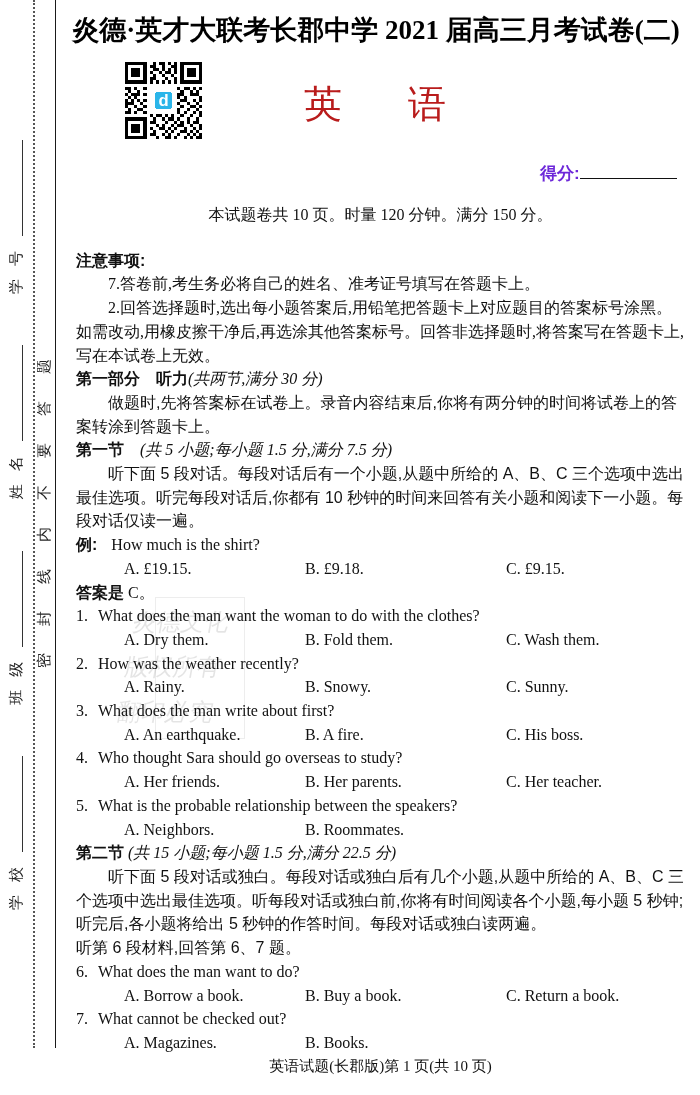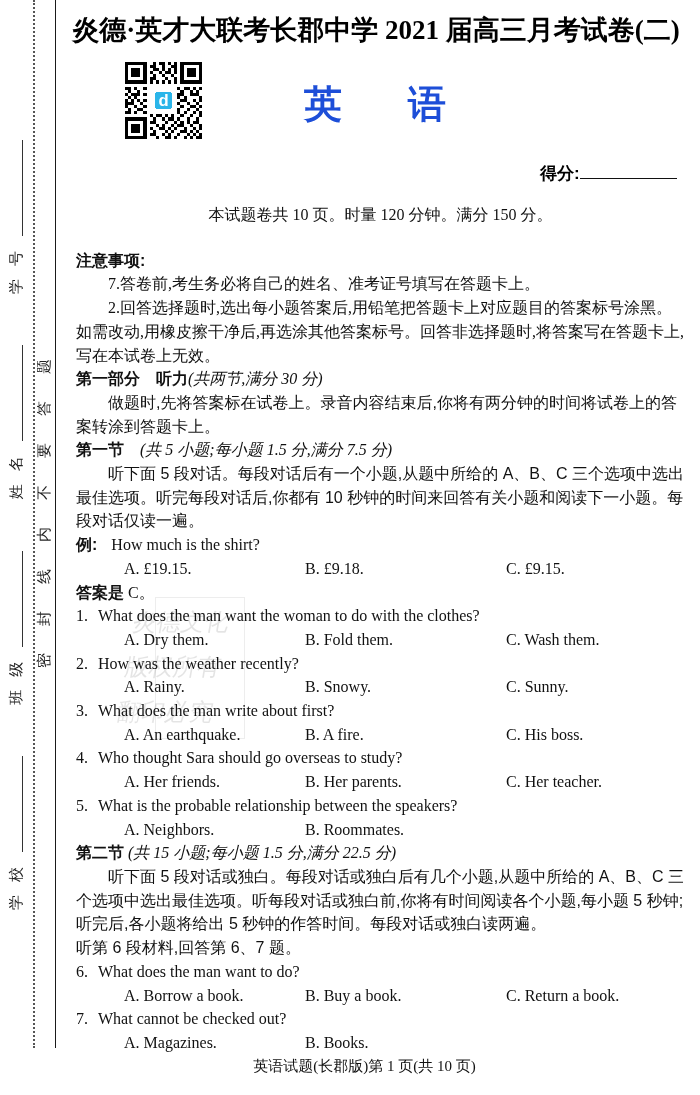--- a/index.html
+++ b/index.html
@@ -17,24 +17,24 @@
   .f-line{display:inline-block;width:96px;height:1px;border-bottom:1.3px solid #333;margin:0 0 3px 2px;}
   .seal-phrase{position:absolute;left:45px;top:500px;width:370px;height:20px;
                transform:translate(-50%,-50%) rotate(-90deg);
                text-align:center;white-space:nowrap;letter-spacing:27px;font-size:15px;color:#222;
                font-family:"Liberation Serif",serif;}
   
   .exam-title{position:absolute;left:60px;right:8px;top:12px;text-align:center;
               font-family:"Liberation Serif",serif;font-weight:bold;font-size:27px;color:#000;}
   .qr{position:absolute;left:125px;top:62px;width:77px;height:77px;}
   .subject{position:absolute;left:76px;right:26px;top:79px;text-align:center;
-           font-family:"Liberation Sans",sans-serif;font-weight:bold;font-size:38px;color:#1d4ed8;}
+           font-family:"Liberation Sans",sans-serif;font-weight:normal;font-size:38px;color:#b91c1c;}
   .subject .ch2{margin-left:66px;}
   .scorebox{position:absolute;left:540px;top:162px;font-family:"Liberation Sans",sans-serif;
-            font-weight:bold;font-size:17px;color:#000000;}
+            font-weight:bold;font-size:17px;color:#6d28d9;}
   .score-line{display:inline-block;width:97px;height:15px;border-bottom:1.4px solid #111;}
   
   .wm-box{position:absolute;left:155px;top:597px;width:88px;height:140px;border:1px solid #ededed;}
   .wm-text{position:absolute;left:98px;top:600px;width:150px;text-align:center;
            font-size:24px;line-height:45px;color:#000;opacity:0.10;
            transform:skewX(-10deg);font-family:"Liberation Serif",serif;}
   
   .content{position:absolute;left:76px;top:203px;width:609px;z-index:2;font-size:16px;color:#111;}
   .line{line-height:23.7px;min-height:23.7px;}
   .cnserif{font-family:"Liberation Serif",serif;}
@@ -43,21 +43,21 @@
   .kai{font-family:"Liberation Serif",serif;font-style:italic;}
   .center{text-align:center;}
   .ind{text-indent:2em;}
   .gap-top{margin-top:22px;}
   .qrow .qnum{display:inline-block;min-width:22px;}
   .opts{display:flex;margin-left:48px;}
   .o1{width:181px;}
   .o2{width:201px;}
   .o3{flex:1;}
   .ans .av{font-family:"Liberation Serif",serif;font-weight:normal;}
-  .footer{position:absolute;left:60px;width:609px;top:1057px;text-align:center;
+  .footer{position:absolute;left:76px;width:609px;top:1057px;text-align:center;
           font-size:15px;color:#111;font-family:"Liberation Serif",serif;z-index:2;}
 </style>
 </head>
 <body>
 
 <div class="page">
 
   <div class="rule-dotted"></div>
   <div class="rule-solid"></div>
 

